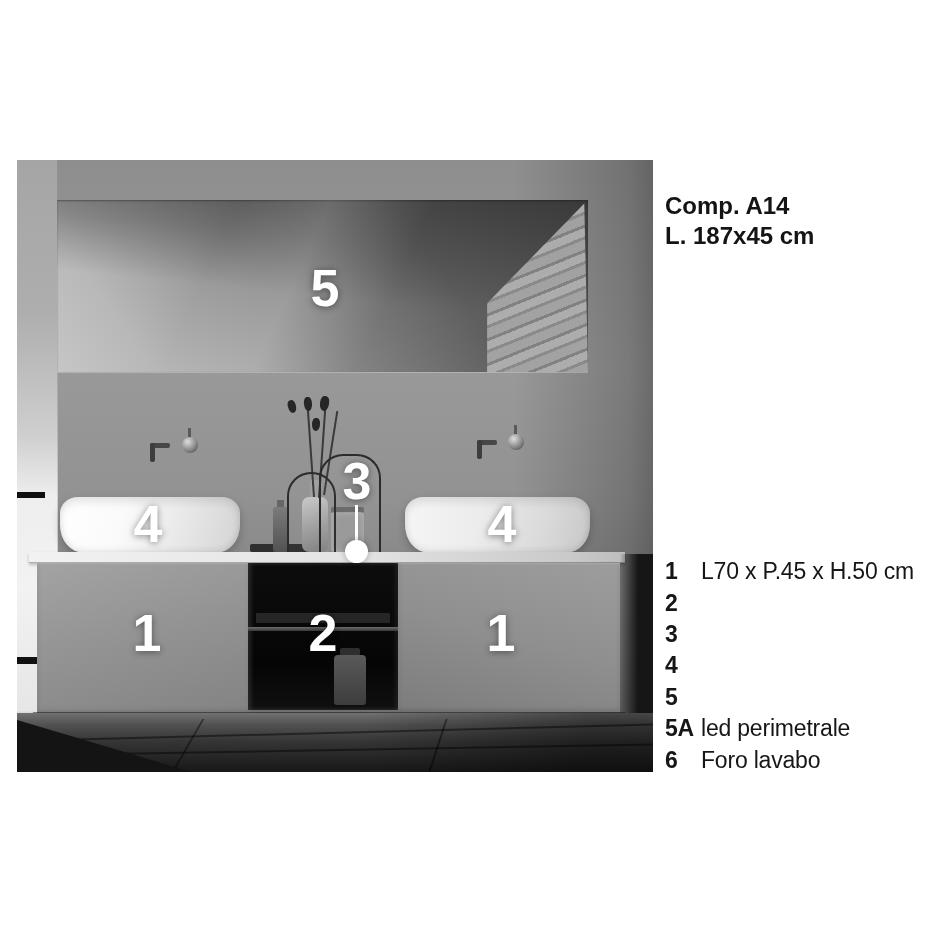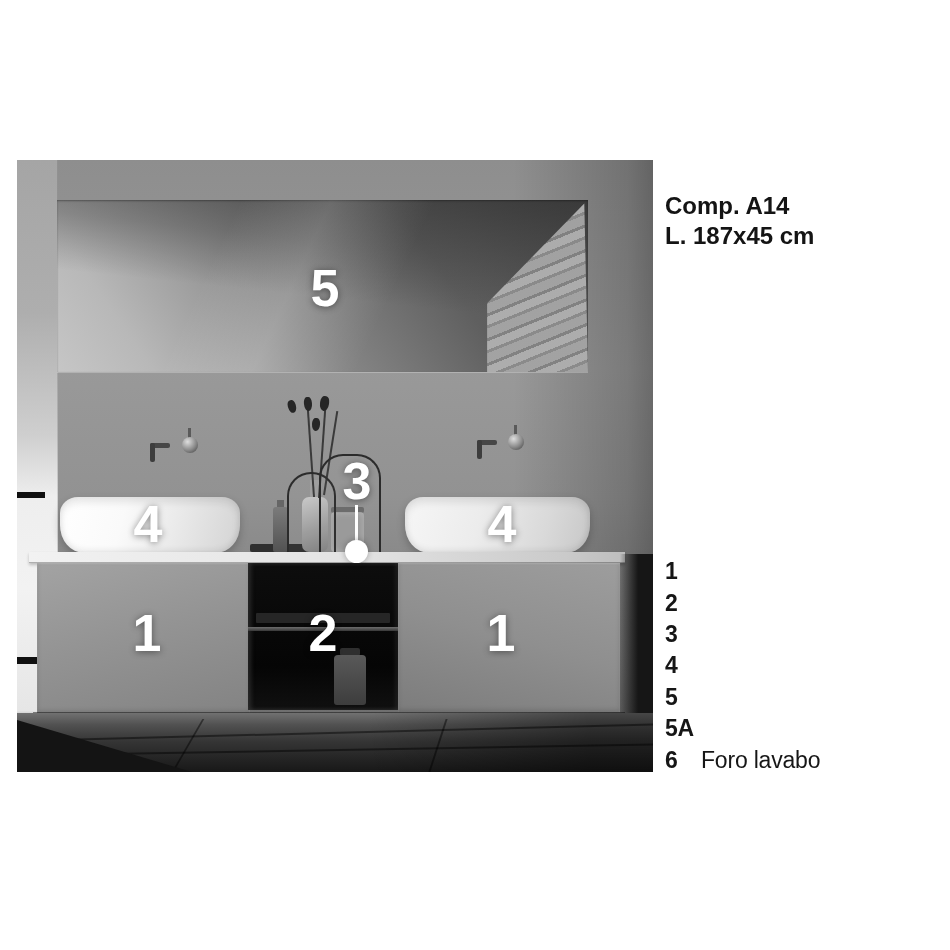--- a/index.html
+++ b/index.html
@@ -181,33 +181,35 @@
 </div>
 
 <div class="header">
   <div>Comp. A14</div>
   <div>L. 187x45 cm</div>
 </div>
 
 <div class="legend">
   <div class="legend-row">
     <span class="legend-num">1</span>
+    <span class="legend-desc">L70 x P.45 x H.50 cm</span>
   </div>
   <div class="legend-row">
     <span class="legend-num">2</span>
   </div>
   <div class="legend-row">
     <span class="legend-num">3</span>
   </div>
   <div class="legend-row">
     <span class="legend-num">4</span>
   </div>
   <div class="legend-row">
     <span class="legend-num">5</span>
   </div>
   <div class="legend-row">
     <span class="legend-num">5A</span>
+    <span class="legend-desc">led perimetrale</span>
   </div>
   <div class="legend-row">
     <span class="legend-num">6</span>
     <span class="legend-desc">Foro lavabo</span>
   </div>
 </div>
 
 </body></html>

